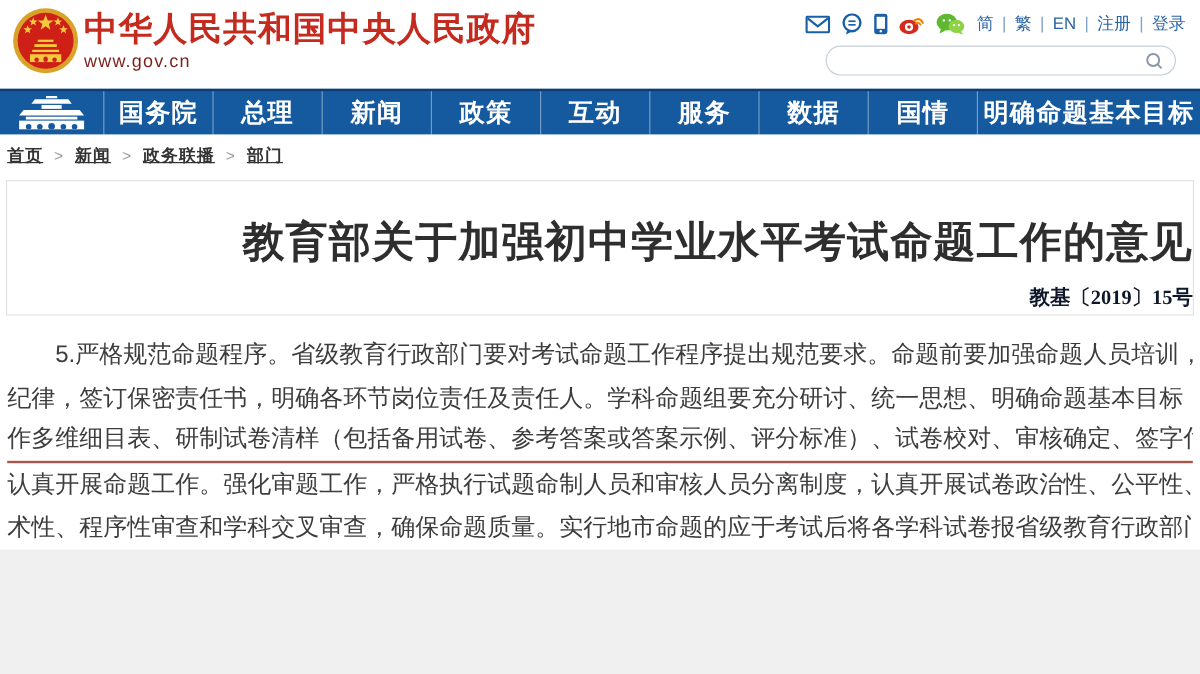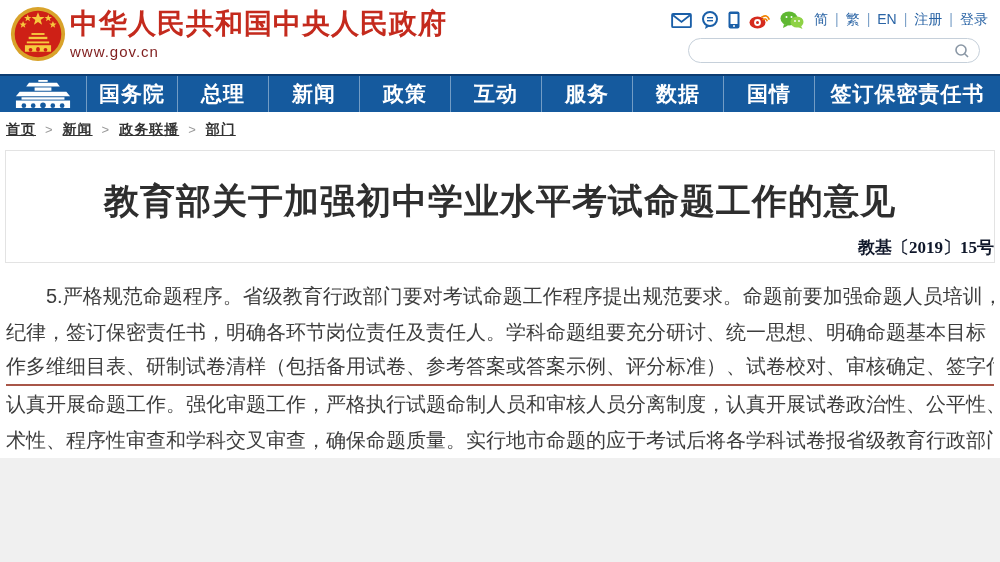--- a/index.html
+++ b/index.html
@@ -40,21 +40,21 @@
 
   
   .breadcrumb { position:absolute; top:121px; left:6px; font-size:14px; color:#333;
     font-weight:bold; letter-spacing:1px; }
   .breadcrumb .crumb { cursor:pointer;text-decoration:underline; }
   .breadcrumb .sep { color:#999; font-weight:normal; margin:0 9px; font-size:13px; }
 
   
   .title-card { position:absolute; top:150px; left:5px; width:990px; height:113px;
     background:#fff; border:1px solid #e3e3e3; }
-  .article-title { margin-top:27px; text-align:center; font-size:35px; font-weight:bold;
+  .article-title { margin-top:27px; text-align:right; font-size:35px; font-weight:bold;
     color:#2e2e2e; letter-spacing:1px; font-family:Liberation Mono, monospace; white-space:nowrap; }
   .doc-number { margin-top:11px; text-align:right; font-size:17px; font-weight:bold;
     color:#0f172a; font-family:"Liberation Serif", serif; }
 
   .article-body { position:absolute; top:278px; left:6px; width:988px; }
   .article-body .line { height:36px; line-height:36px; font-size:20px; color:#3d3d3d;
     white-space:nowrap; overflow:hidden; letter-spacing:0px; }
   .article-body .line.indent { text-indent:40px; }
   .article-body .line.underlined { border-bottom:2px solid #a85648; line-height:33px; }
 
@@ -180,21 +180,21 @@
       </svg>
     </div>
     <a class="nav-item">国务院</a>
     <a class="nav-item">总理</a>
     <a class="nav-item">新闻</a>
     <a class="nav-item">政策</a>
     <a class="nav-item">互动</a>
     <a class="nav-item">服务</a>
     <a class="nav-item">数据</a>
     <a class="nav-item">国情</a>
-    <a class="nav-item wide">签订保密责任书</a>
+    <a class="nav-item wide">明确命题基本目标</a>
   </nav>
 
   <div class="breadcrumb">
     <span class="crumb">首页</span><span class="sep">&gt;</span><span class="crumb">新闻</span><span class="sep">&gt;</span><span class="crumb">政务联播</span><span class="sep">&gt;</span><span class="crumb">部门</span>
   </div>
 
   <main>
     <section class="title-card">
       <h1 class="article-title">教育部关于加强初中学业水平考试命题工作的意见</h1>
       <div class="doc-number">教基〔2019〕15号</div>

